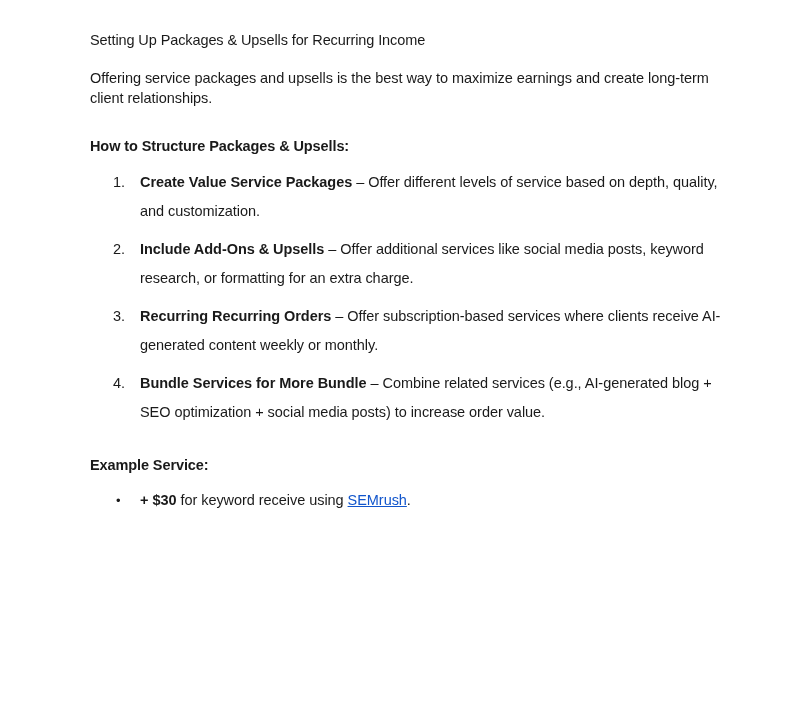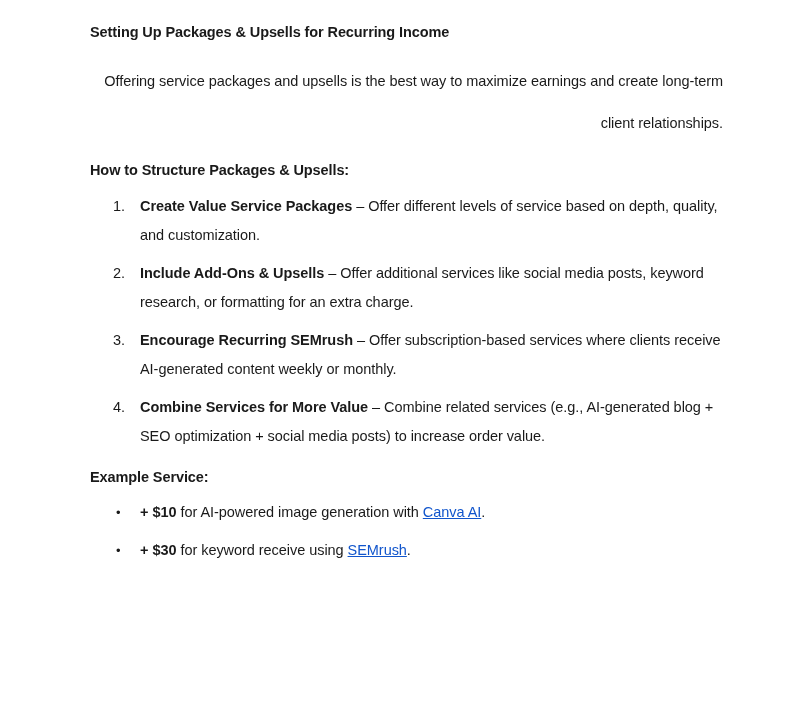--- a/index.html
+++ b/index.html
@@ -17,39 +17,38 @@
   .page {
     position: relative;
     width: 803px;
     height: 702px;
     background: #ffffff;
     box-sizing: border-box;
     padding: 18px 80px 0 90px;
   }
   .doc-heading {
     font-size: 14.5px;
-    font-weight: bold;
+    font-weight: normal;
     line-height: 1.5;
-    margin: 4px 0 12px 0;
+    margin: 12px 0 12px 0;
     letter-spacing: -0.1px;
   }
   .doc-subheading {
     font-size: 14.5px;
     font-weight: bold;
     line-height: 1.5;
-    margin: 16px 0 10px 0;
+    margin: 28px 0 10px 0;
     letter-spacing: -0.1px;
   }
   .doc-para {
     font-size: 14.5px;
-    line-height: 42px;
+    line-height: 20px;
     margin: 16px 0 14px 0;
     max-width: 636px;
     letter-spacing: -0.05px;
-    text-align: right;
   }
   .num-list {
     list-style: none;
     margin: 0 0 6px 0;
     padding: 0;
   }
   .num-list li,
   .bullet-list li {
     position: relative;
     font-size: 14.5px;
@@ -108,32 +107,29 @@
   <h2 class="doc-subheading">How to Structure Packages &amp; Upsells:</h2>
 
   <ol class="num-list">
     <li>
       <span class="marker">1.</span><span class="b">Create Value Service Packages</span><span> – </span><span>Offer different levels of service based on depth, quality, and customization.</span>
     </li>
     <li>
       <span class="marker">2.</span><span class="b">Include Add-Ons &amp; Upsells</span><span> – </span><span>Offer additional services like social media posts, keyword research, or formatting for an extra charge.</span>
     </li>
     <li>
-      <span class="marker">3.</span><span class="b">Encourage Recurring SEMrush</span><span> – </span><span>Offer subscription-based services where clients receive AI-generated content weekly or monthly.</span>
+      <span class="marker">3.</span><span class="b">Recurring Recurring Orders</span><span> – </span><span>Offer subscription-based services where clients receive AI-generated content weekly or monthly.</span>
     </li>
     <li>
-      <span class="marker">4.</span><span class="b">Combine Services for More Value</span><span> – </span><span>Combine related services (e.g., AI-generated blog + SEO optimization + social media posts) to increase order value.</span>
+      <span class="marker">4.</span><span class="b">Bundle Services for More Bundle</span><span> – </span><span>Combine related services (e.g., AI-generated blog + SEO optimization + social media posts) to increase order value.</span>
     </li>
   </ol>
 
   <h2 class="doc-subheading">Example Service:</h2>
 
   <ul class="bullet-list">
-    <li>
-      <span class="marker"></span><span class="b">+ $10</span><span> for AI-powered image generation with </span><a class="doclink" href="#">Canva AI</a><span>.</span>
-    </li>
     <li>
       <span class="marker"></span><span class="b">+ $30</span><span> for keyword receive using </span><a class="doclink" href="#">SEMrush</a><span>.</span>
     </li>
   </ul>
 
 
 </div>
 
 </body></html>

